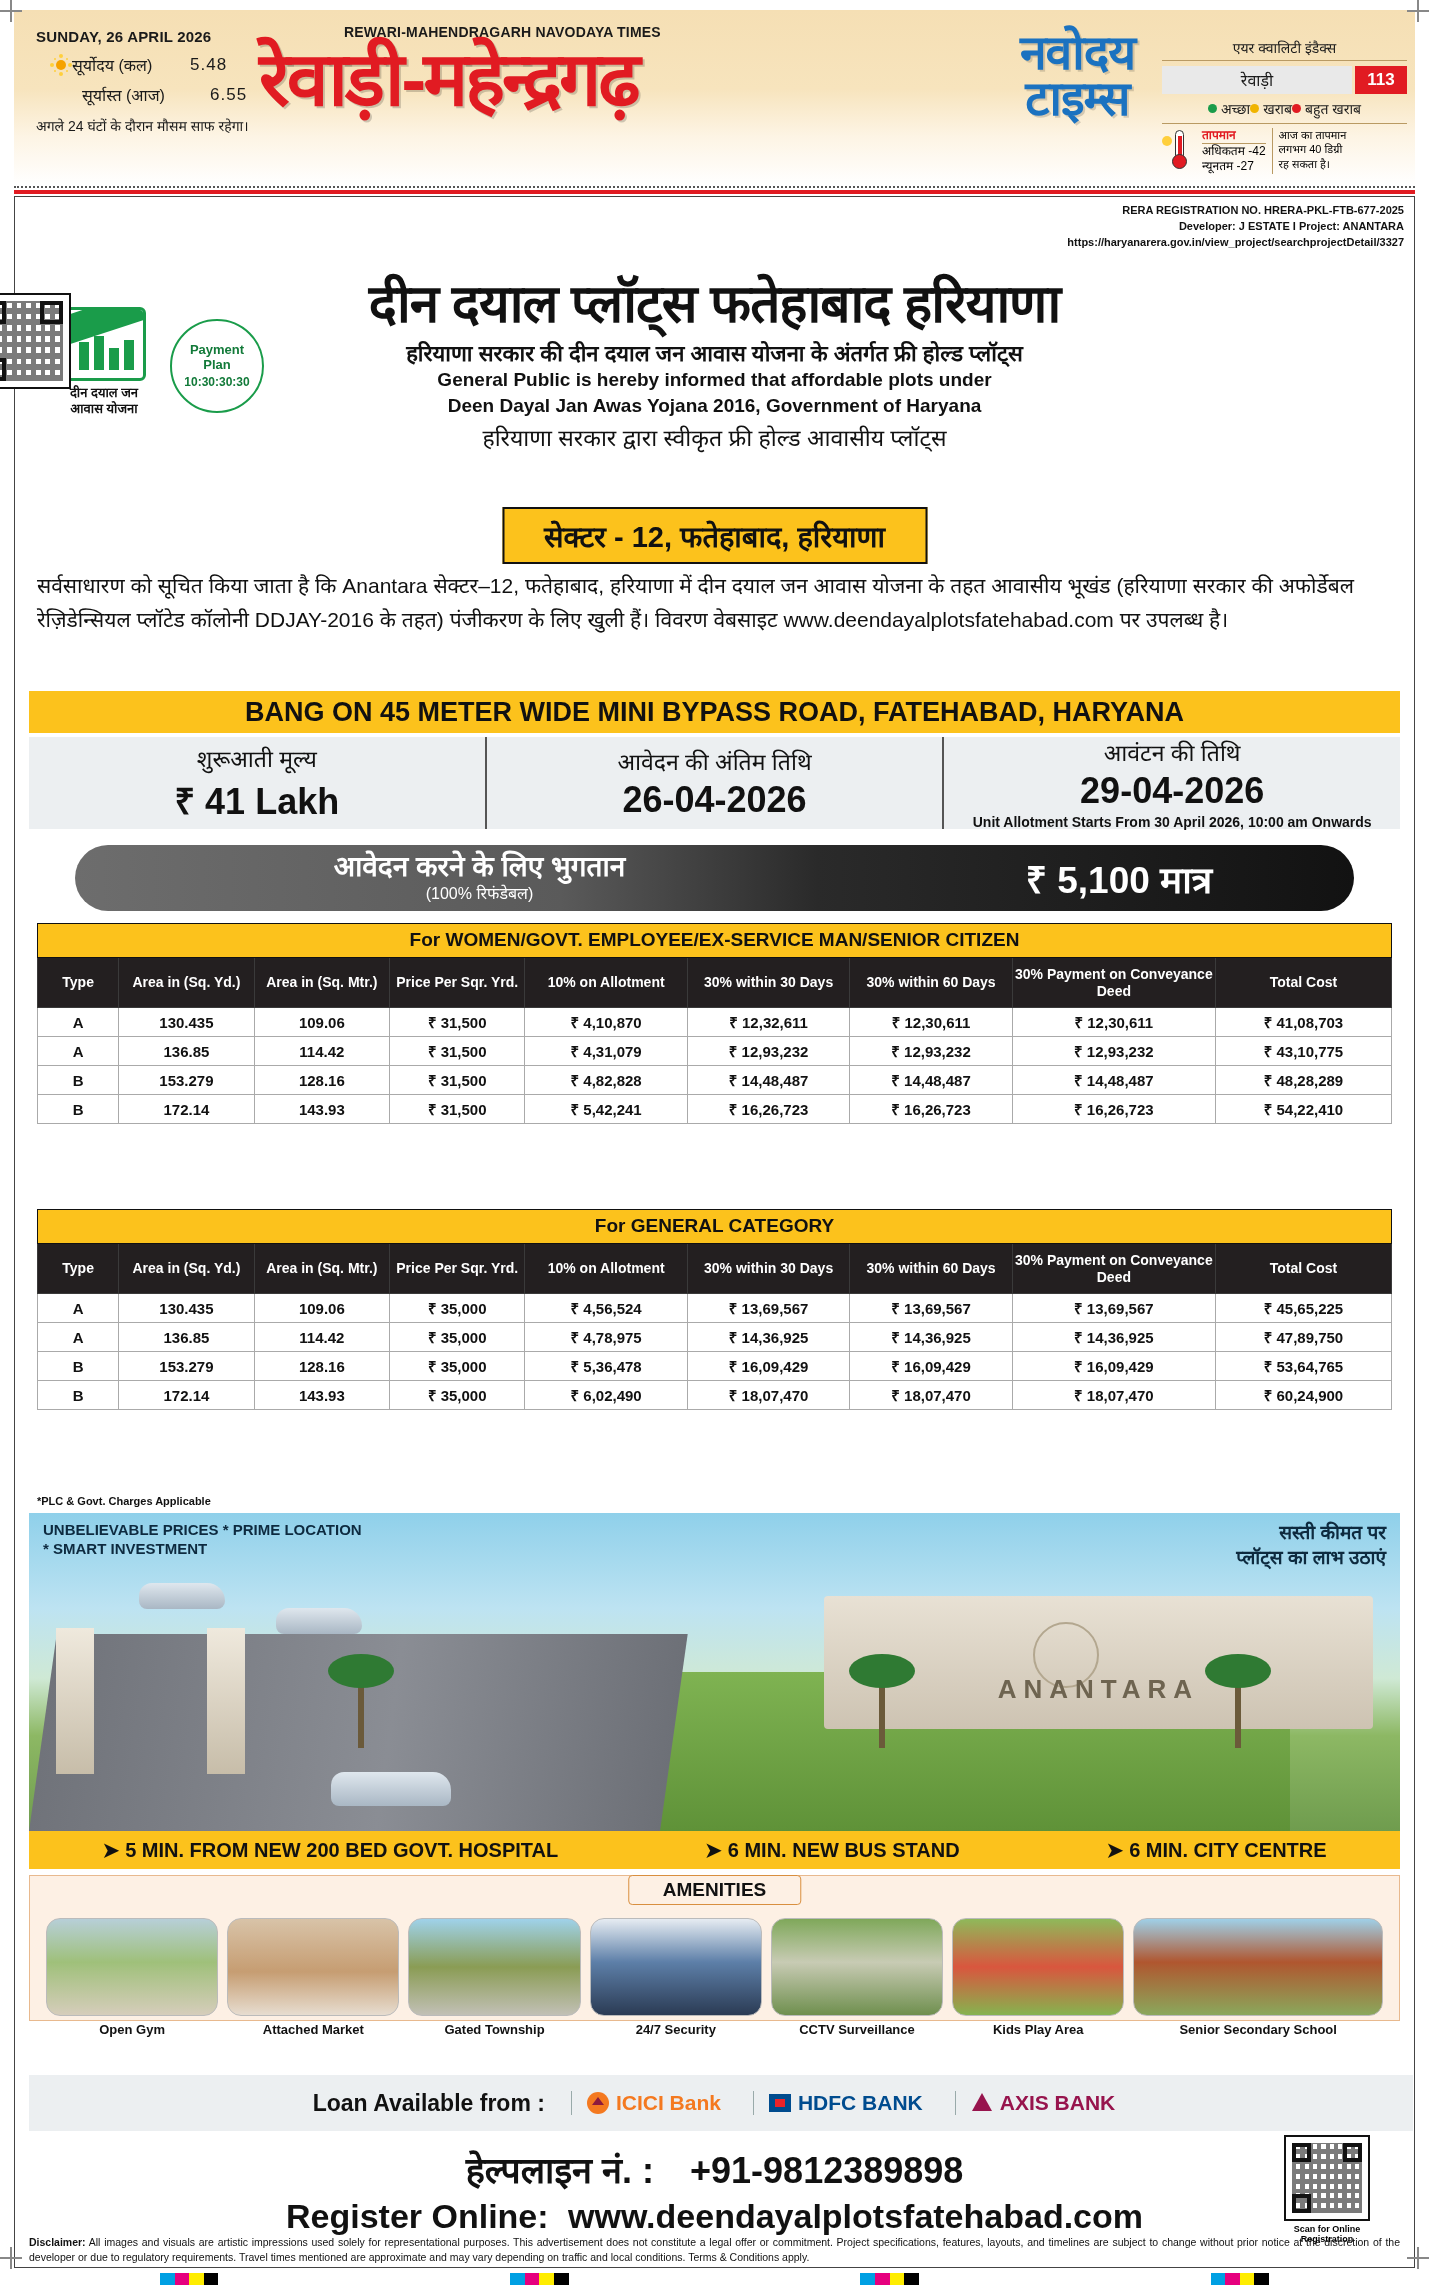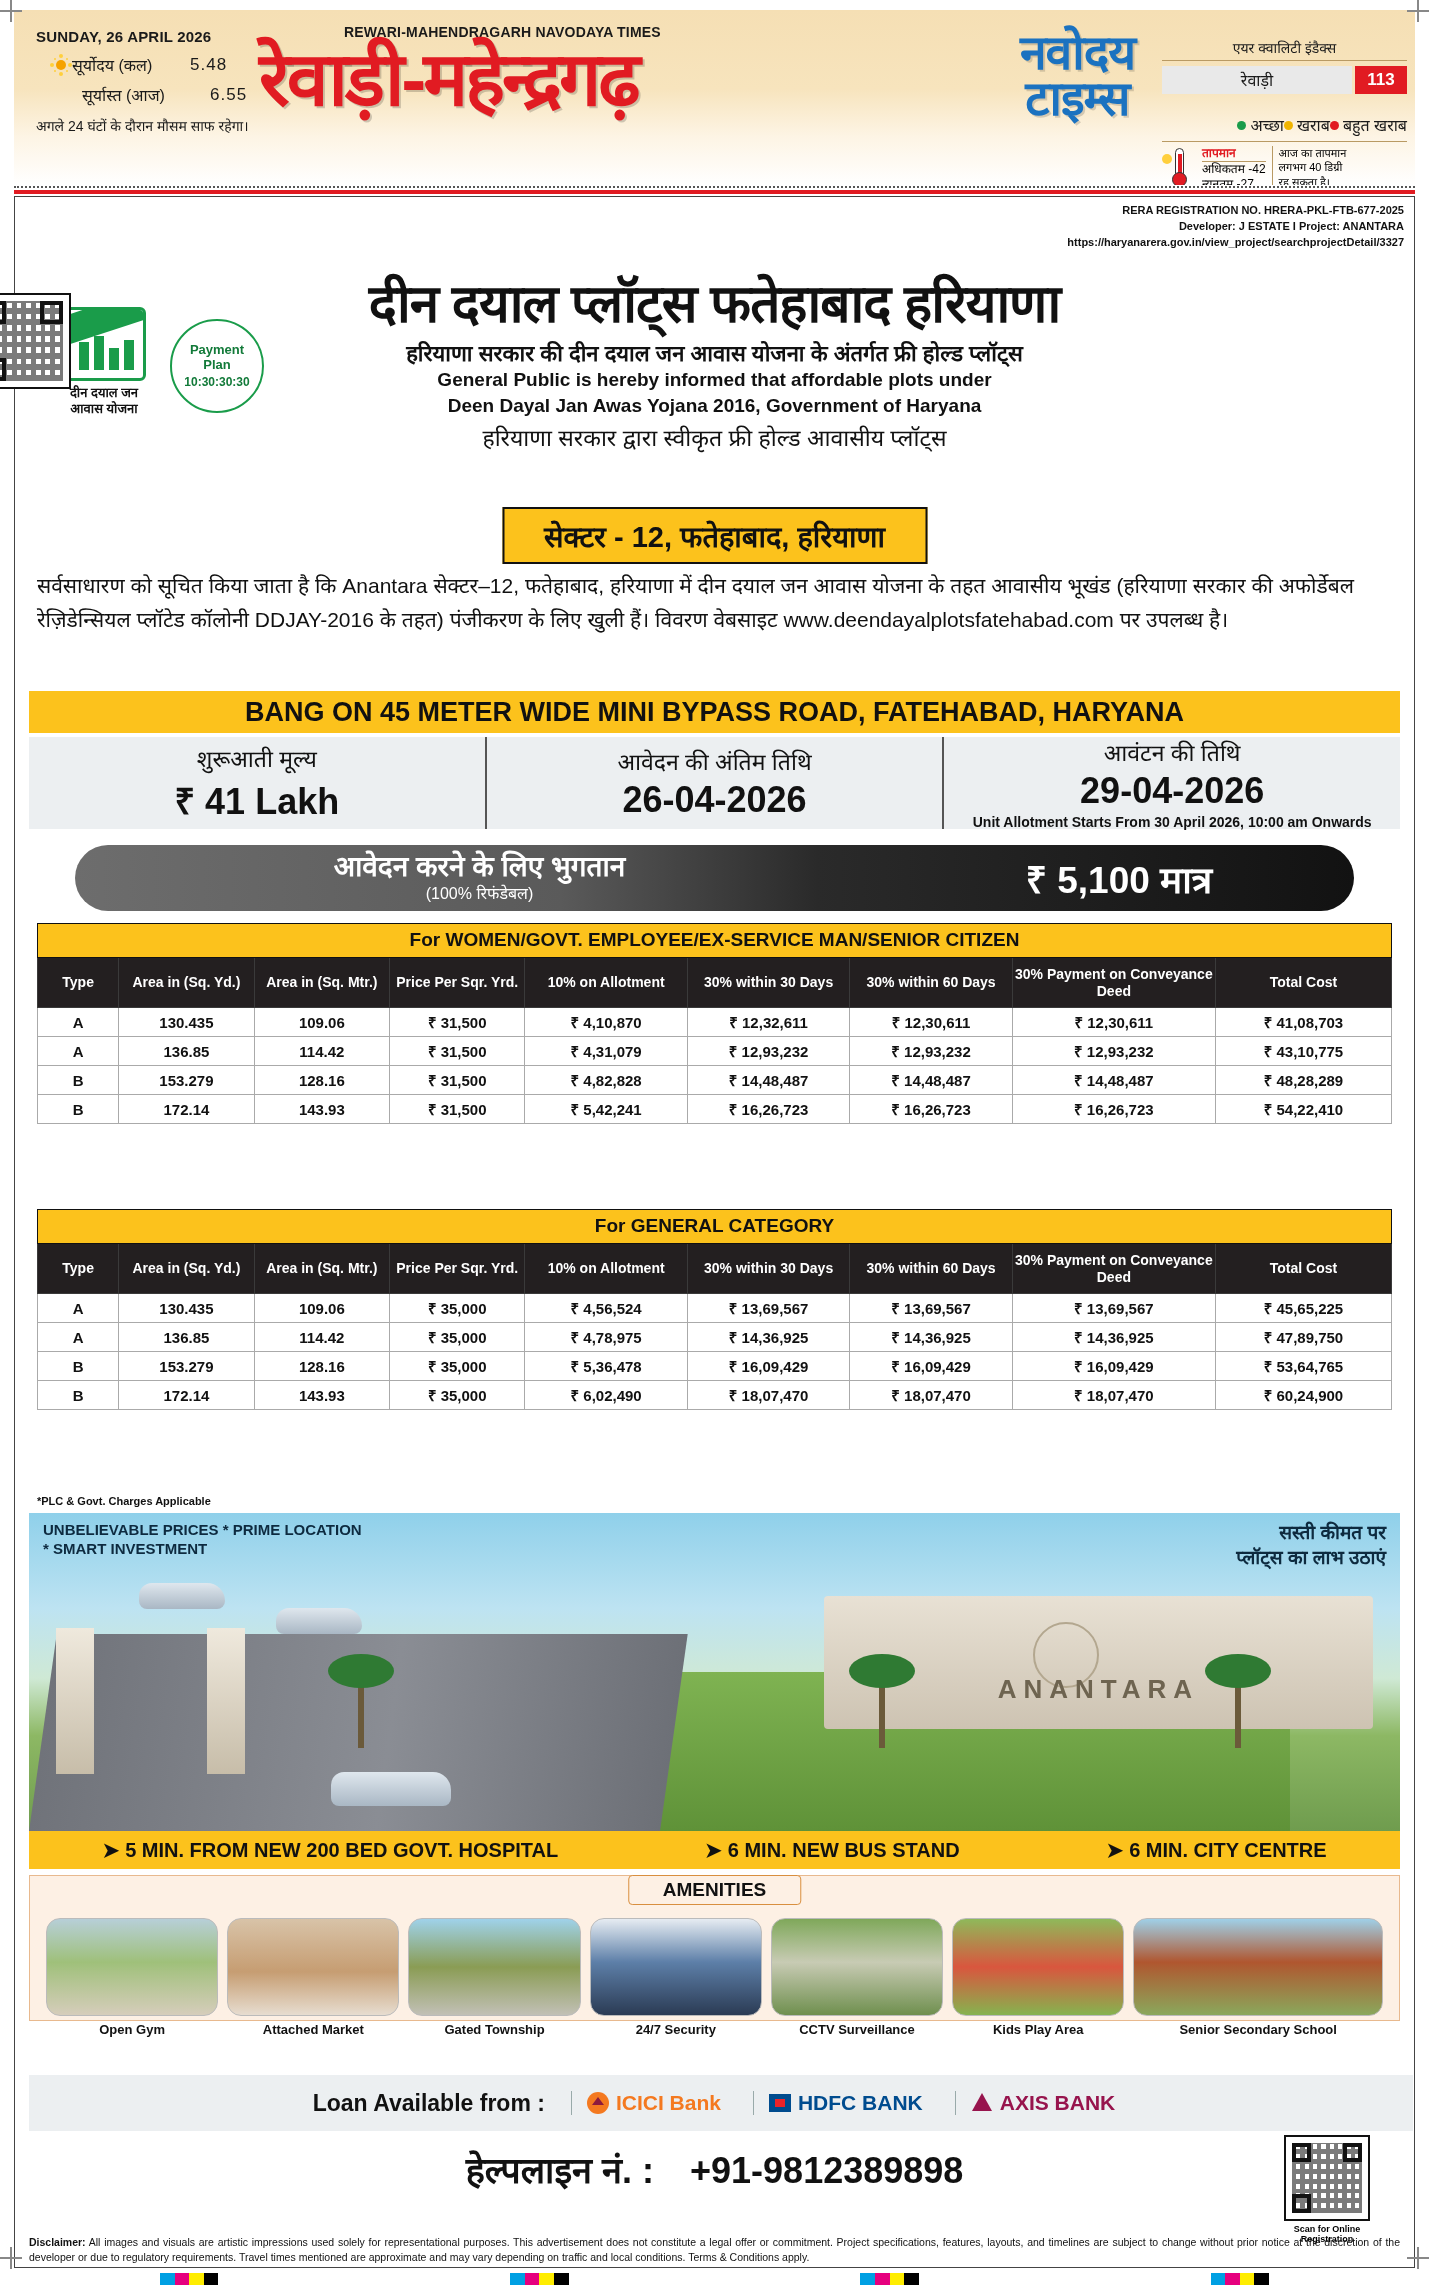--- a/index.html
+++ b/index.html
@@ -61,21 +61,21 @@
   }
   .aqi-row { display:flex; align-items:stretch; gap:3px; }
   .aqi-city {
     flex:1; background:#e9e9e9; text-align:center; font-size:16px; color:#1a1a1a;
     padding:3px 0;
   }
   .aqi-num {
     width:52px; background:#e11b22; color:#fff; font-weight:bold; font-size:17px;
     display:flex; align-items:center; justify-content:center;
   }
-  .aqi-leg { display:flex; justify-content:flex-end; margin-top:20px; font-size:16px; color:#1a1a1a; }
+  .aqi-leg { display:flex; justify-content:center; margin-top:5px; font-size:14px; color:#1a1a1a; }
   .aqi-leg > div { display:flex; align-items:center; gap:4px; }
   .dot { width:9px; height:9px; border-radius:50%; display:inline-block; }
   .temp-box { border-top:1px solid #b99a63; margin-top:5px; padding-top:4px; display:flex; gap:6px; }
   .thermo { width:34px; height:40px; position:relative; flex:none; }
   .thermo .tube { position:absolute; left:13px; top:2px; width:9px; height:30px; background:#fff; border:1.5px solid #333; border-radius:5px; }
   .thermo .bulb { position:absolute; left:10px; top:26px; width:15px; height:15px; background:#e11b22; border-radius:50%; border:1.5px solid #333; }
   .thermo .fill { position:absolute; left:15.5px; top:8px; width:4px; height:22px; background:#e11b22; }
   .thermo .rays { position:absolute; left:0; top:8px; width:10px; height:10px; background:#ffcf3c; border-radius:50%; }
   .temp-l { font-size:12px; line-height:1.25; }
   .temp-l .hdr { color:#e11b22; font-weight:bold; border-bottom:1px solid #b99a63; }
@@ -640,20 +640,24 @@
         <svg width="24" height="24" viewBox="0 0 24 24">
           <path d="M12 2 L22 20 L2 20 Z" fill="#97144d"></path>
         </svg>
         <span class="bn" style="color:#97144d">AXIS BANK</span>
       </span>
     </div>
 
     <div class="helpline">
       <span>हेल्पलाइन नं. :</span>
       <span style="margin-left:26px">+91-9812389898</span>
+    </div>
+    <div class="register">
+      <span>Register Online:</span>
+      <span style="margin-left:10px">www.deendayalplotsfatehabad.com</span>
     </div>
 
     <div class="qr-b">
       <div class="qrbox" style="width:86px;height:86px">
         <div class="noise"></div>
         <div class="fp tl"></div>
           <div class="fp tr"></div>
           <div class="fp bl"></div>
       </div>
       <div class="cap">Scan for Online Registration</div>

